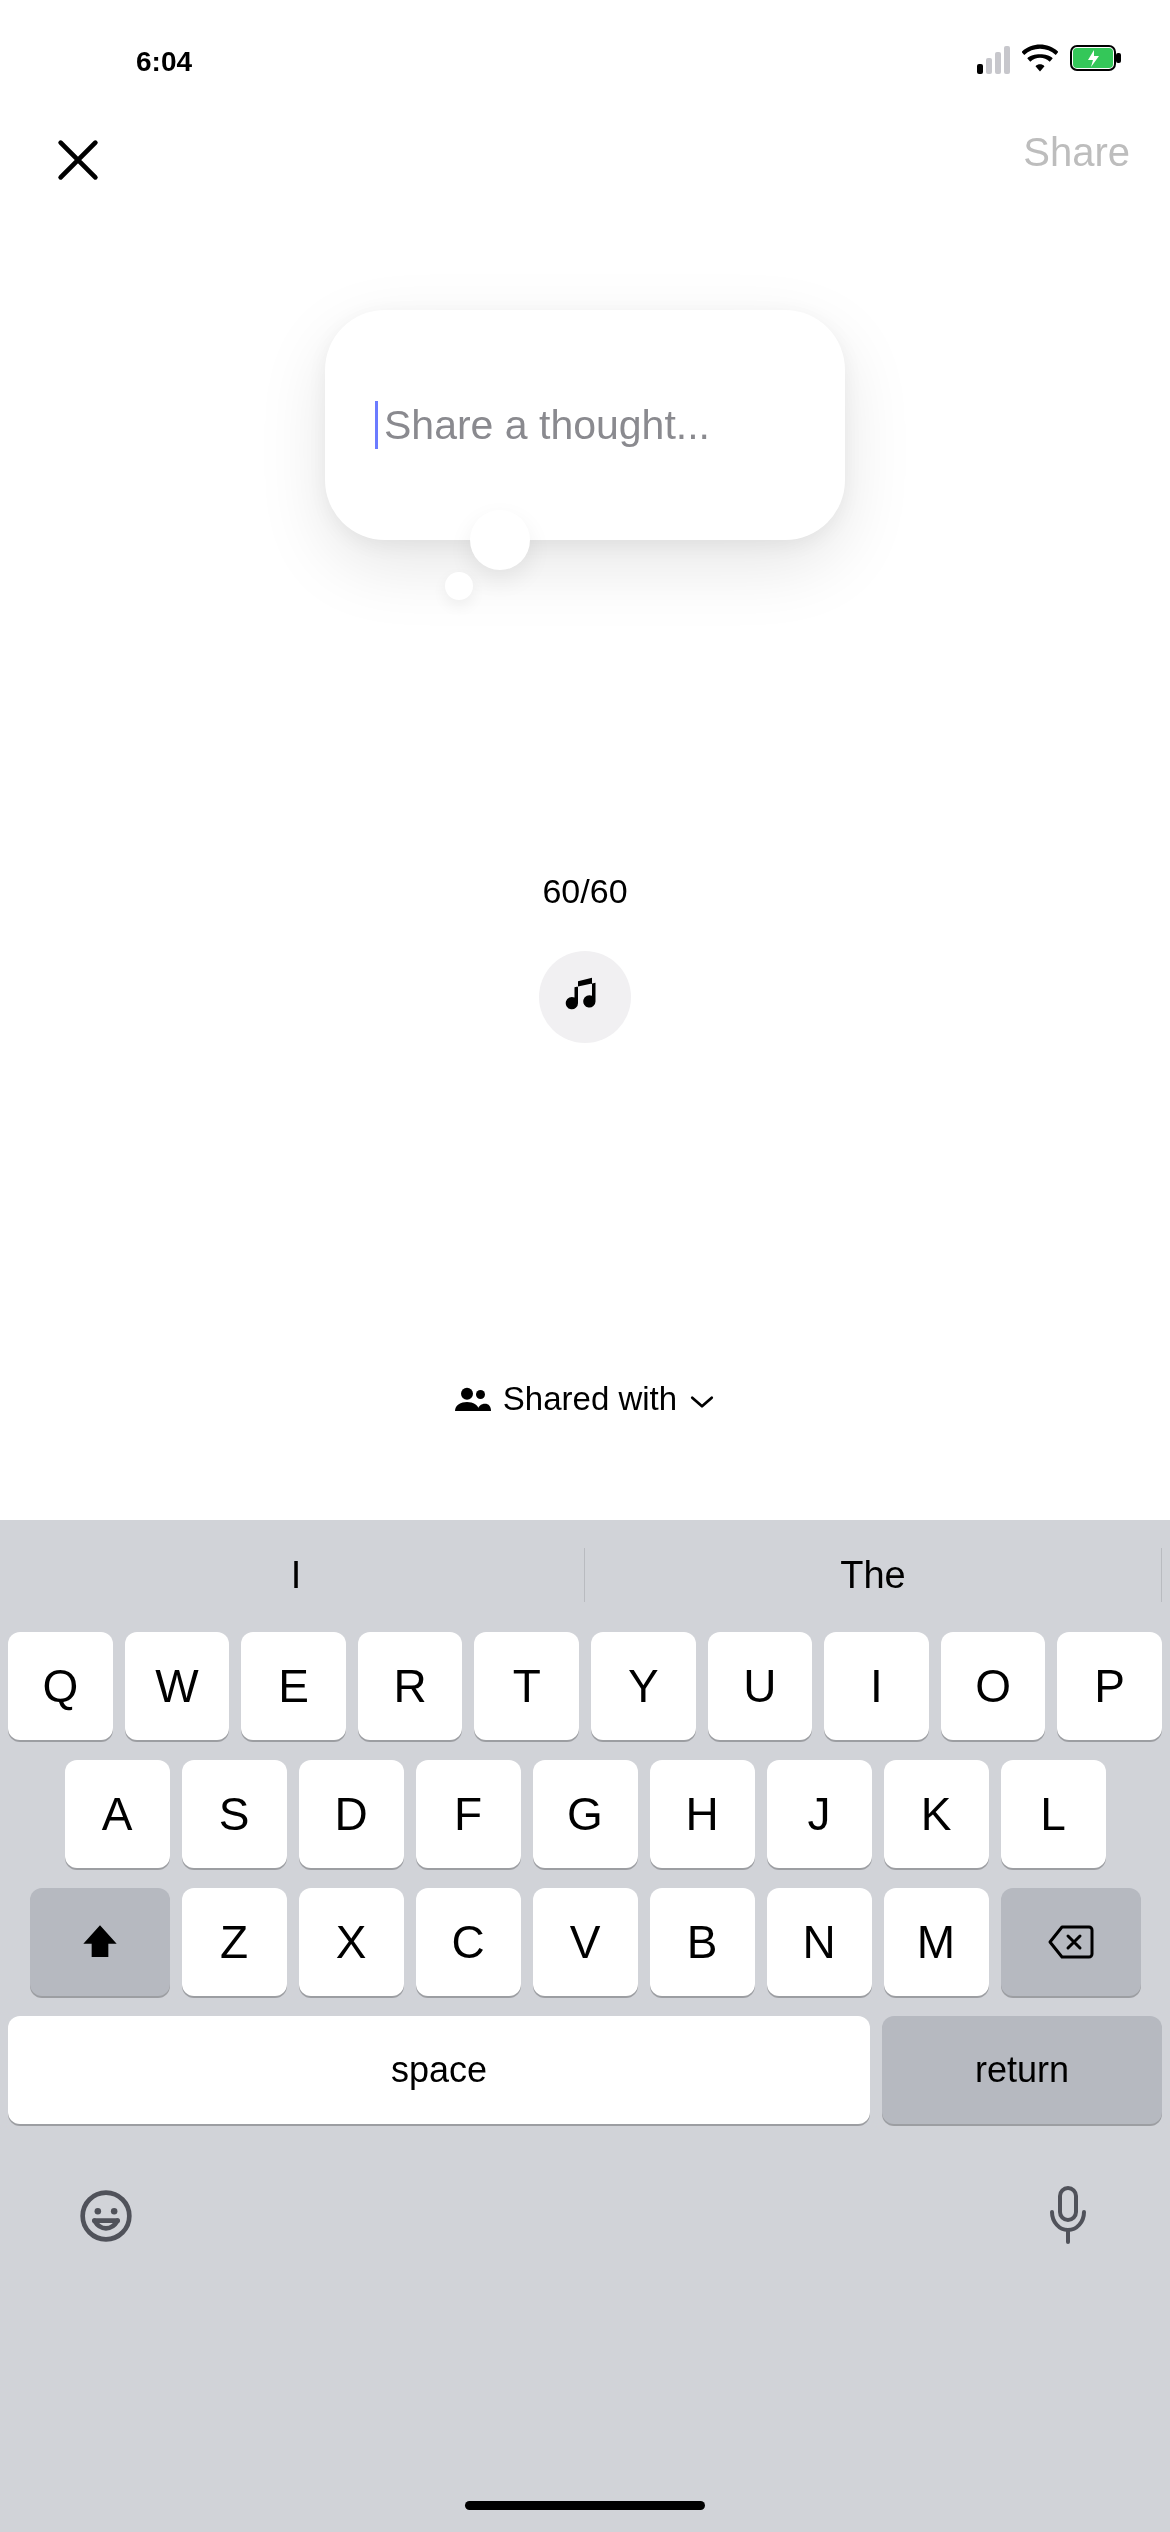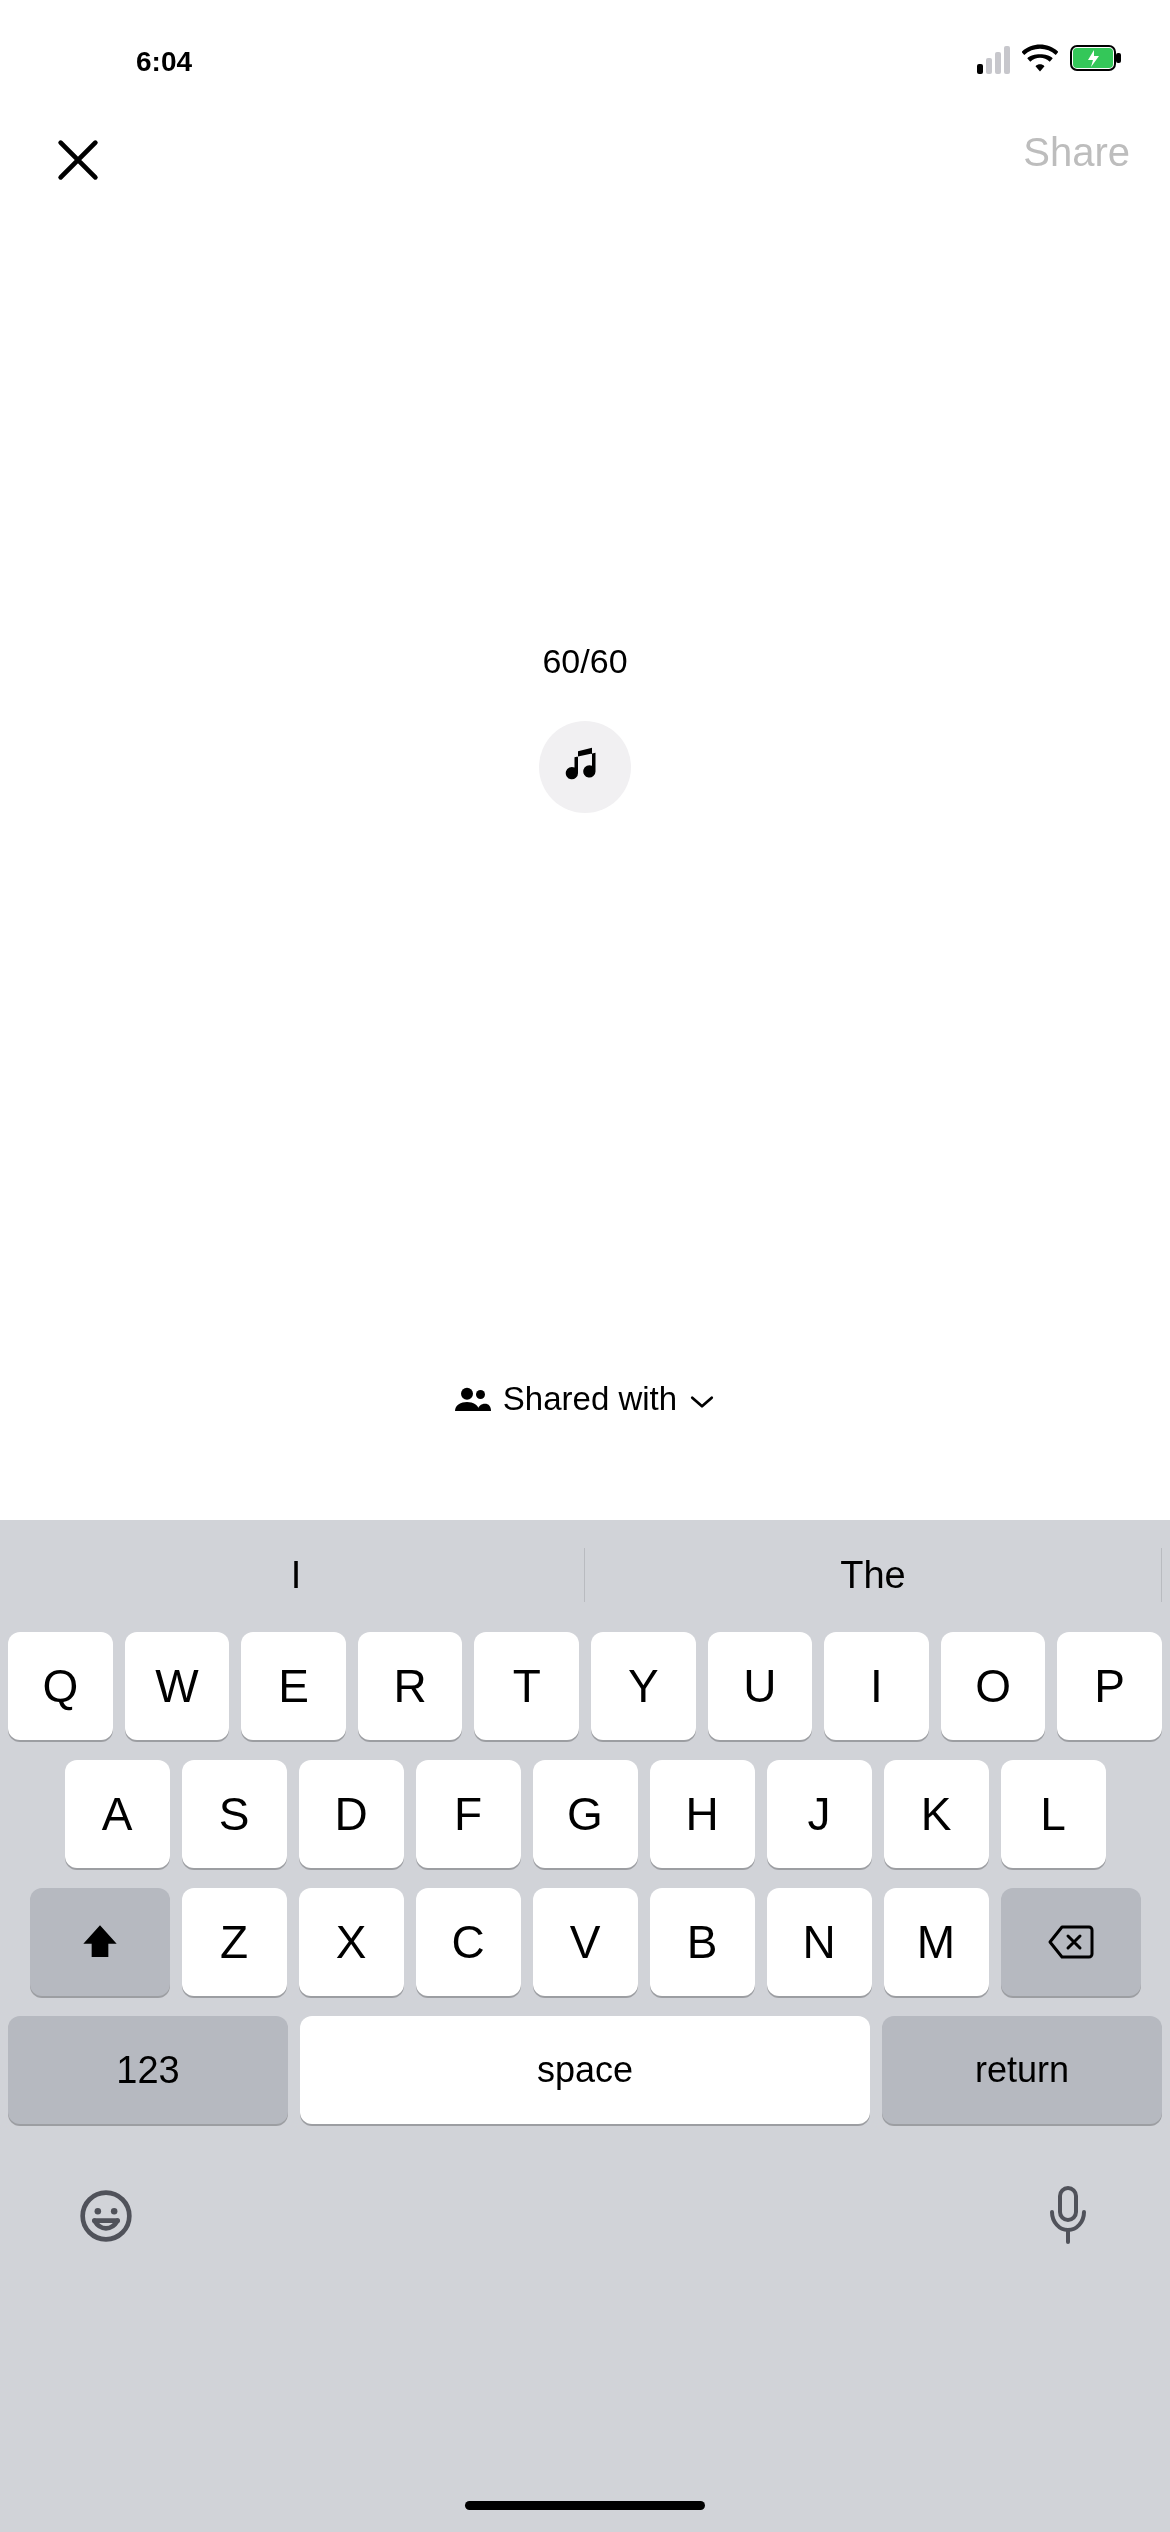--- a/index.html
+++ b/index.html
@@ -87,20 +87,30 @@
 <div class="nav-bar">
   <div class="close-btn">
     <svg viewBox="0 0 24 24">
         <path stroke="#000" stroke-width="2.2" stroke-linecap="round" fill="none" d="M4 4 L20 20 M20 4 L4 20"></path>
       </svg>
   </div>
   <div class="share-btn">Share</div>
 </div>
 
 <div class="composer">
+  <div class="bubble-wrap">
+    <div class="bubble">
+      <div class="bubble-inner">
+        <div class="caret"></div>
+        <div class="placeholder">Share a thought...</div>
+      </div>
+    </div>
+    <div class="tail1"></div>
+    <div class="tail2"></div>
+  </div>
 
   <div class="avatar">
     <svg viewBox="0 0 100 100" preserveAspectRatio="xMidYMid slice">
       <rect width="100" height="100" fill="#e9e2d8"></rect>
       <rect x="0" y="70" width="100" height="30" fill="#d9cfbf"></rect>
       <rect x="8" y="24" width="24" height="40" fill="#c9b9a5"></rect>
       <rect x="72" y="20" width="20" height="46" fill="#eaddcf"></rect>
 
       <ellipse cx="42" cy="25" rx="7" ry="8" fill="#e6c6ac"></ellipse>
       <path d="M35 20 q7 -10 14 0 q-3 -2 -7 -2 q-4 0 -7 2" fill="#3a2f28"></path>
@@ -195,21 +205,20 @@
     <div class="key letter">M</div>
     <div class="key mod del">
       <svg width="48" height="36" viewBox="0 0 32 24">
         <path fill="none" stroke="#000" stroke-width="2" stroke-linejoin="round" d="M10 2 H28 a2 2 0 0 1 2 2 V20 a2 2 0 0 1 -2 2 H10 L2 12 Z"></path>
         <path stroke="#000" stroke-width="2" stroke-linecap="round" d="M14 8 L22 16 M22 8 L14 16"></path>
       </svg>
     </div>
   </div>
 
   <div class="krow">
-    <div class="key mod num" style="font-size:38px;">123</div>
     <div class="key space" style="font-size:36px;">space</div>
     <div class="key mod return" style="font-size:36px;">return</div>
   </div>
 
   <div class="bottom-bar">
     <span>
       <svg width="56" height="56" viewBox="0 0 24 24">
         <circle cx="12" cy="12" r="10" fill="none" stroke="#50525a" stroke-width="2"></circle>
         <circle cx="8.5" cy="10" r="1.4" fill="#50525a"></circle>
           <circle cx="15.5" cy="10" r="1.4" fill="#50525a"></circle>

